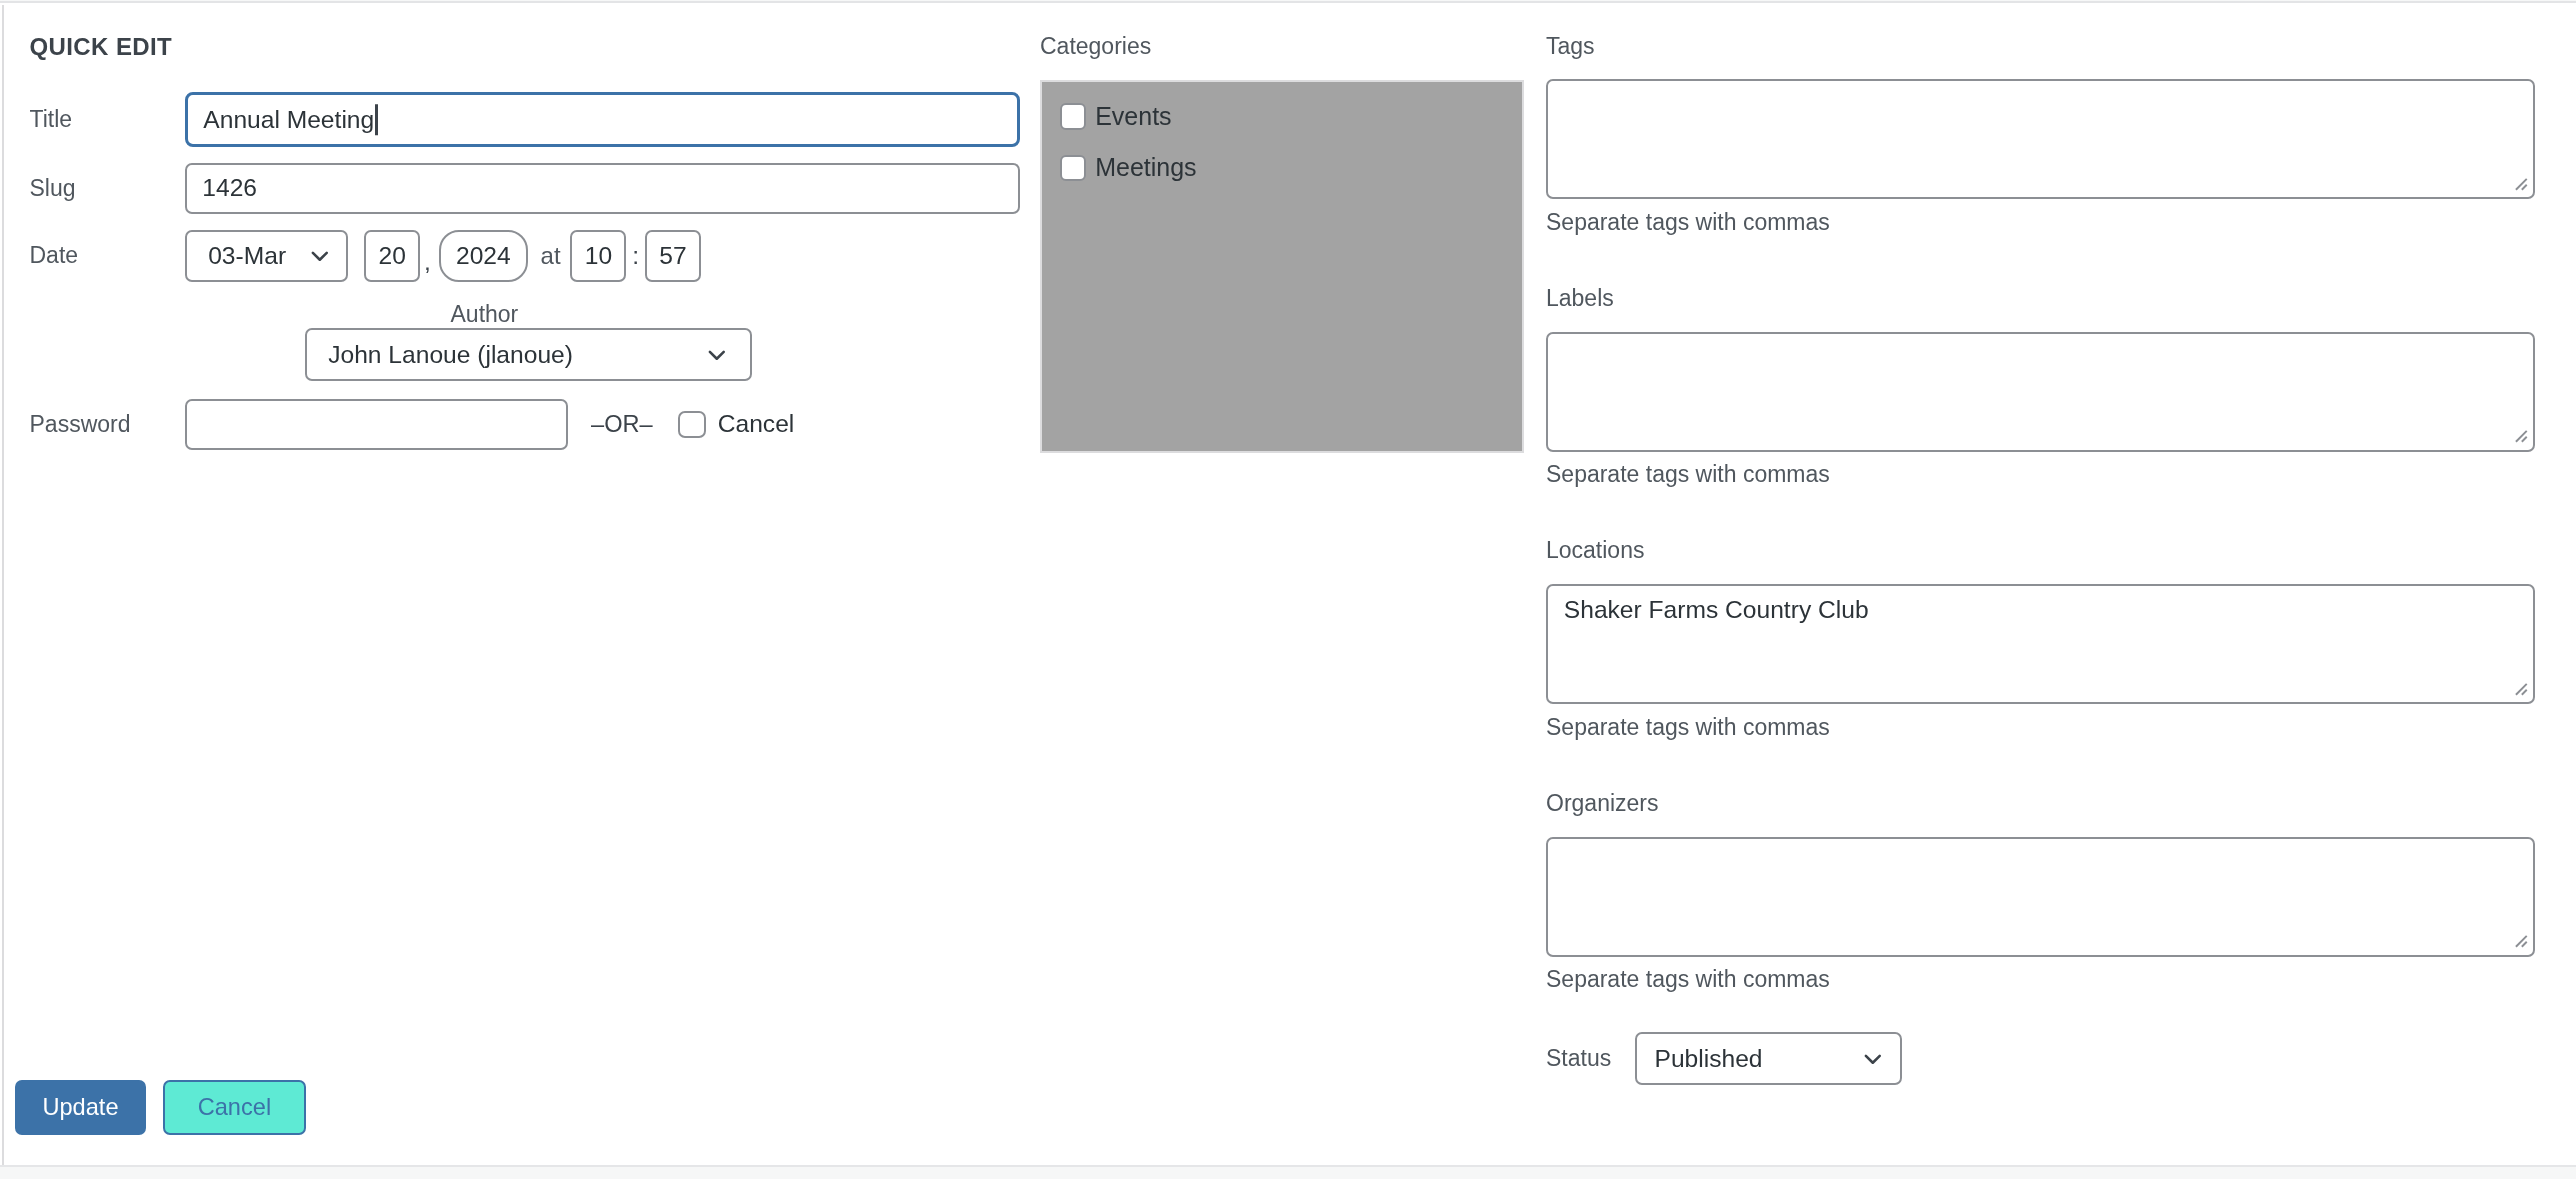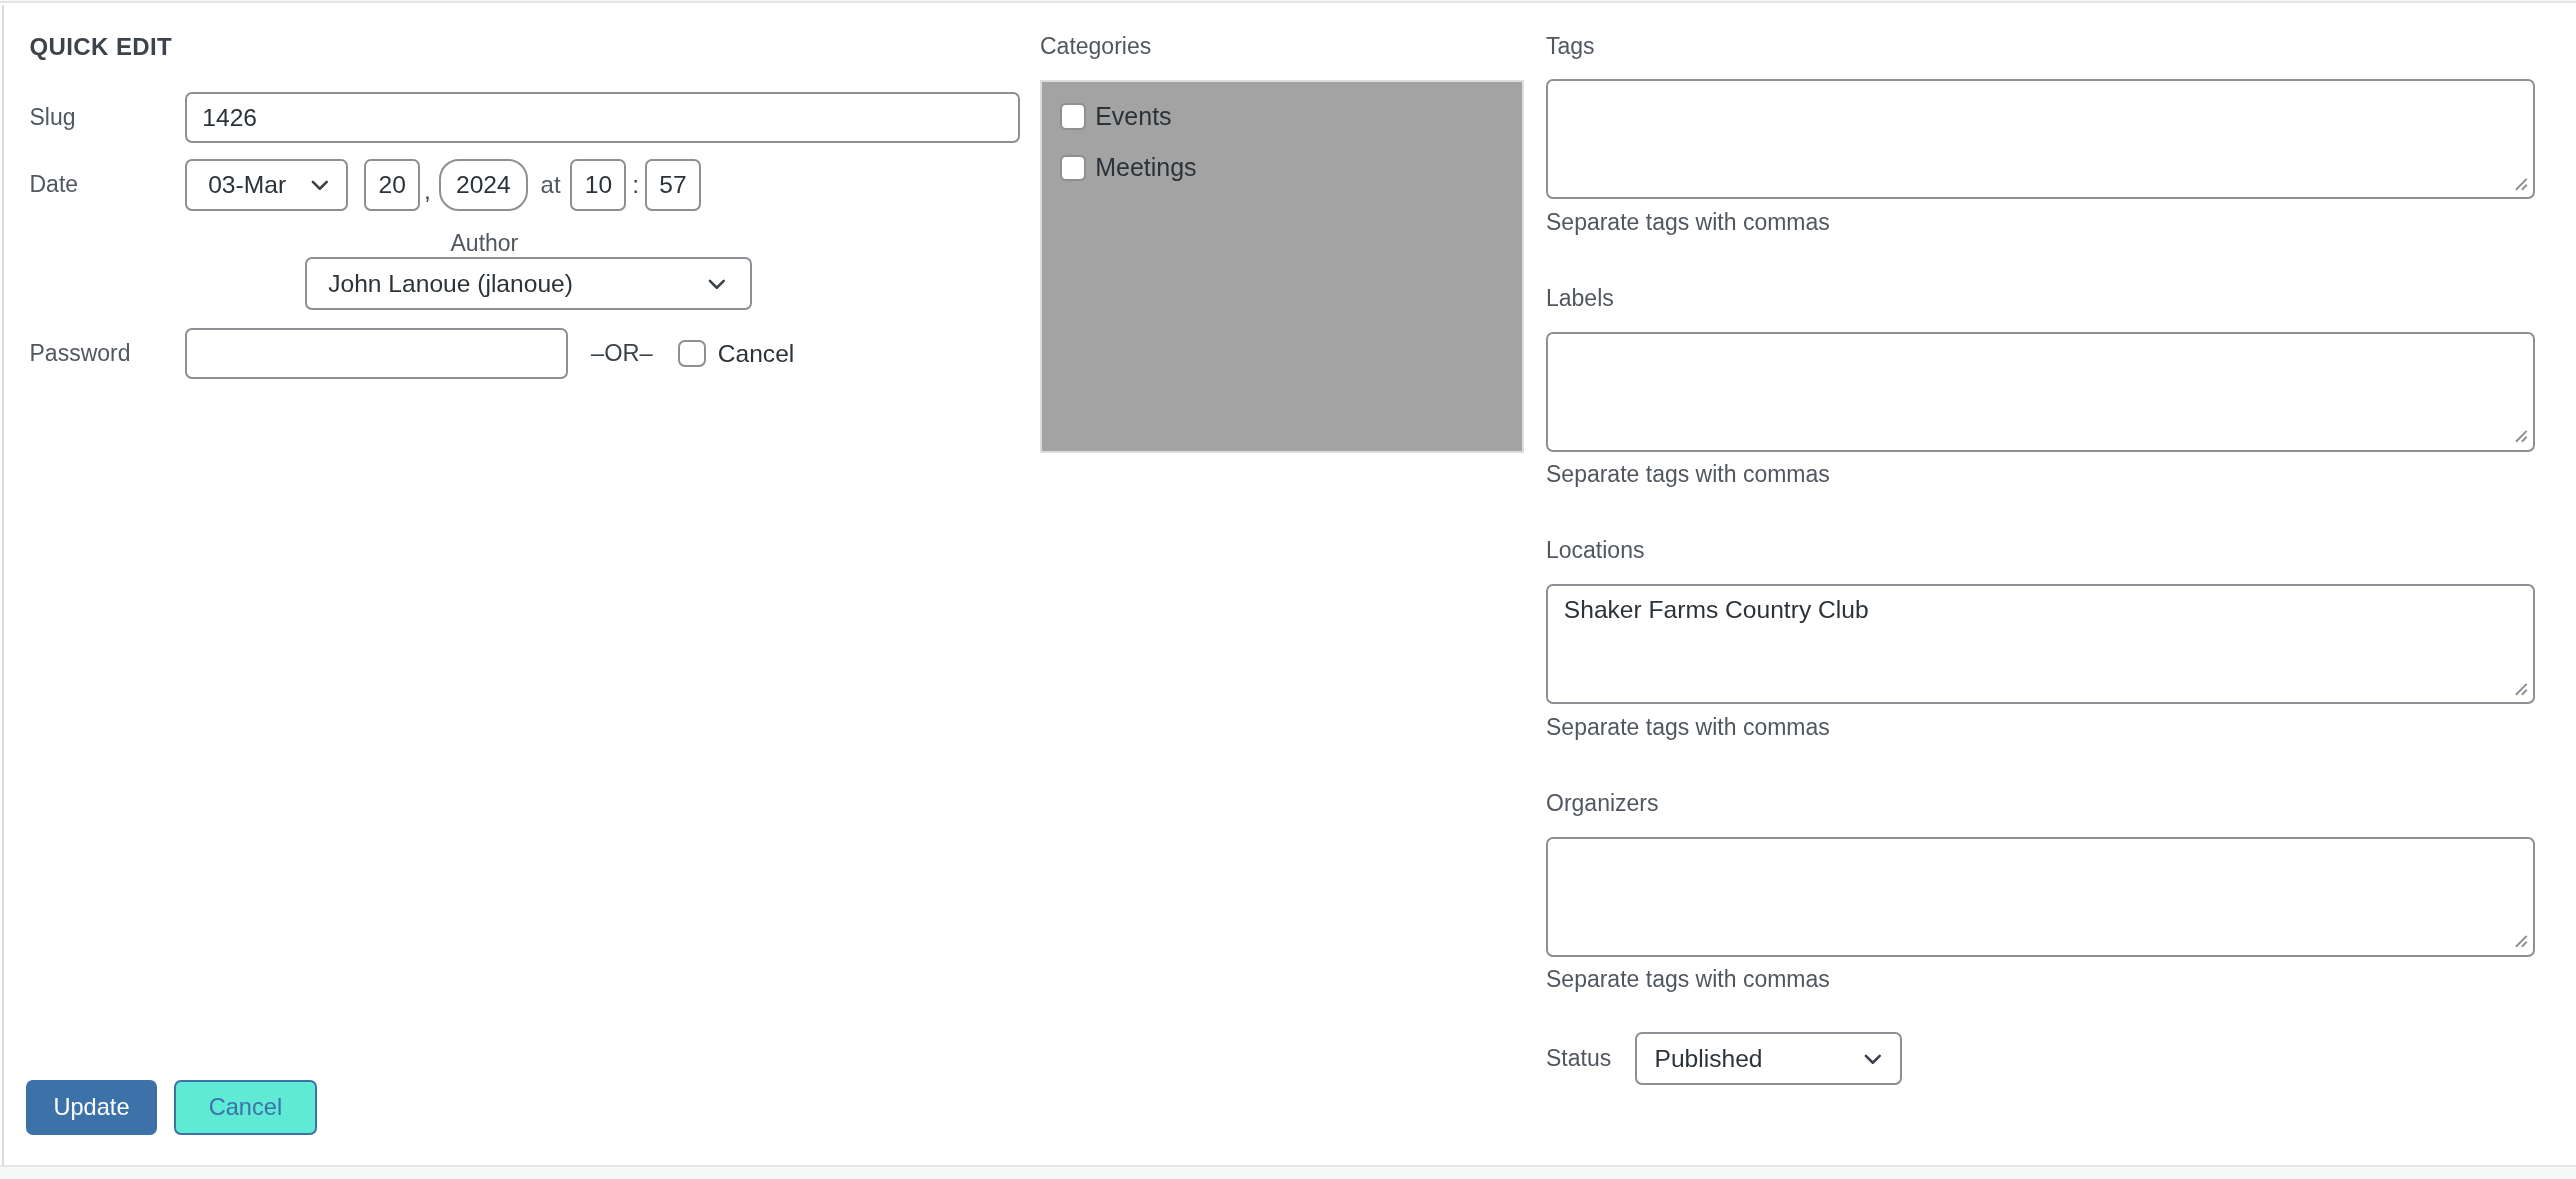--- a/index.html
+++ b/index.html
@@ -93,35 +93,42 @@
   .resize-glyph { position:absolute; right:4.9px; bottom:6.9px; pointer-events:none; }
   .tax-hint { font-size:23px; color:#50575e; margin-top:9.8px; }
   .tax-group + .tax-group { margin-top:49px; }
 
   .status-row { display:flex; align-items:center; margin-top:39px; }
   .status-label { font-size:23px; color:#50575e; margin-right:23.6px; }
   .status-select { width:267px; height:53px; padding-left:17.7px; }
   .status-select .chev { right:13.8px; }
 
   
-  .actions { position:absolute; left:26px; top:1080px; display:flex; gap:16.7px; }
+  .actions { position:absolute; left:15px; top:1080px; display:flex; gap:16.7px; }
   .btn { height:55px; border-radius:6.9px; font-size:23.6px; cursor:pointer; }
   .btn-primary { width:131px; background:#3c72a8; color:#ffffff; border:none; }
   .btn-secondary { min-width:124px; padding:0 33px; background:#5eead4; color:#3c72a8; border:2px solid #3c72a8; }
 </style>
 </head>
 <body>
 
 <div class="top-strip"></div>
 <div class="left-border"></div>
 <div class="bottom-strip"></div>
 
 <div class="col-left">
   <h4 class="quick-edit-heading">QUICK EDIT</h4>
 
+  <div class="form-row" style="margin-bottom:15.8px;">
+    <span class="flabel">Title</span>
+    <span class="title-wrap">
+      <input class="tinput title-input" type="text" value="Annual Meeting" style="">
+      <span class="caret" style="left: 190px;"></span>
+    </span>
+  </div>
 
   <div class="form-row">
     <span class="flabel">Slug</span>
     <input class="tinput slug-input" type="text" value="1426" style="">
   </div>
 
   <div class="form-row mb20 date-row">
     <span class="flabel">Date</span>
     <div class="fake-select month-select">
       <span>03-Mar</span>

